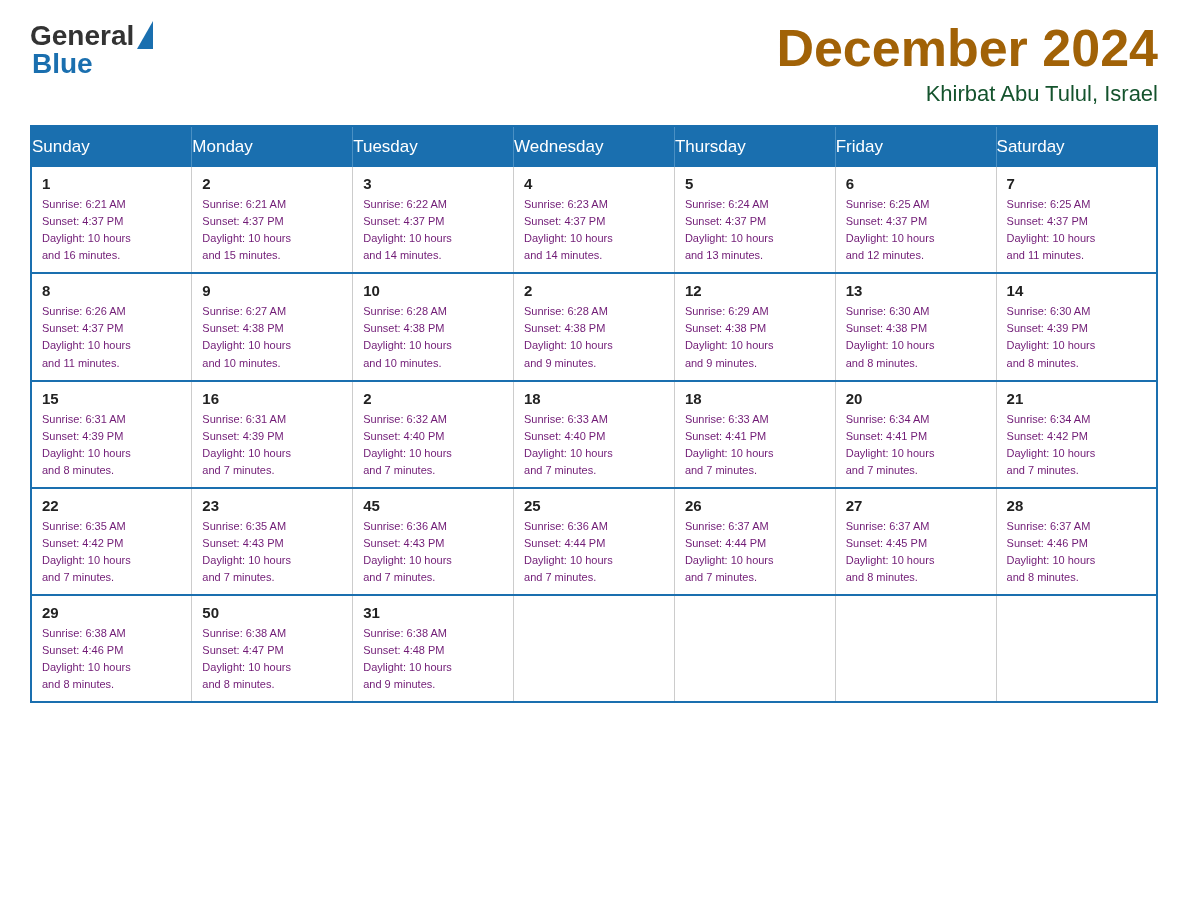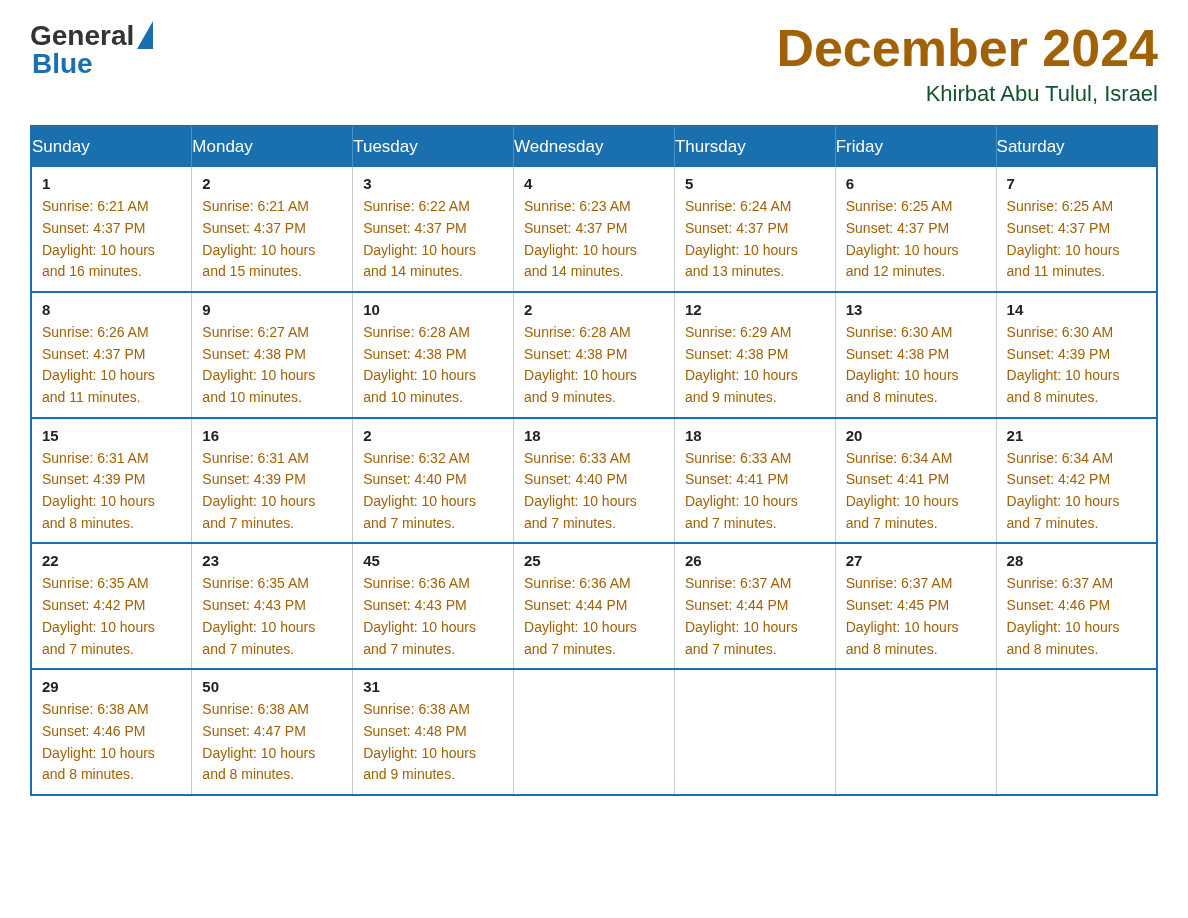--- a/index.html
+++ b/index.html
@@ -71,23 +71,23 @@
       border-bottom: none;
     }
     .day-number {
       font-size: 15px;
       font-weight: bold;
       color: #222;
       display: block;
       margin-bottom: 4px;
     }
     .day-info {
-      font-size: 14px;
+      font-size: 11px;
       line-height: 1.55;
-      color: #a16207;
+      color: #701a75;
     }
     .empty-cell {
       background: #fff;
     }
     .logo-wrapper {
       display: flex;
       flex-direction: column;
       align-items: flex-start;
     }
     .logo-line1 {

